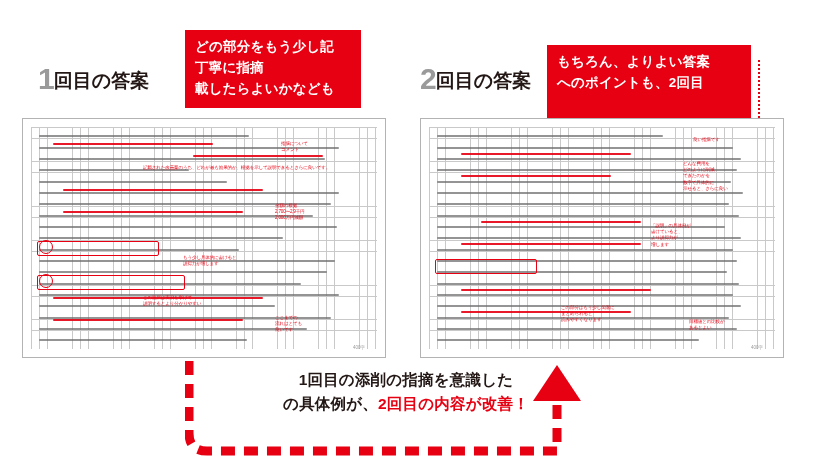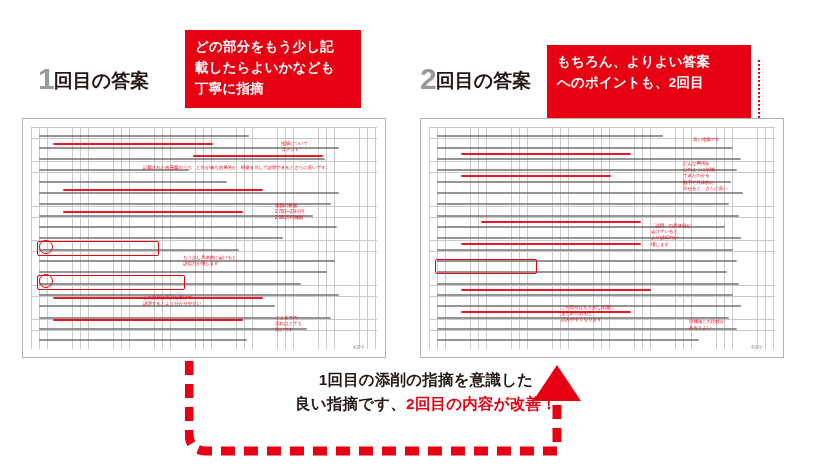--- a/index.html
+++ b/index.html
@@ -77,21 +77,21 @@
   }
   .rbracket-l{position:absolute;border:1.8px solid #e60012;border-right:none;}
   .rcircle{position:absolute;border:1.5px solid #e60012;border-radius:50%;}
 
   
   #bracket-left{left:368px;top:150px;width:10px;height:36px;}
   #bracket-right{left:690px;top:215px;width:10px;height:34px;}
 
   
   .caption{
-    position:absolute;left:216px;top:368px;width:420px;
+    position:absolute;left:196px;top:368px;width:420px;
     text-align:center;font-size:15.5px;font-weight:bold;line-height:1.55;
     color:#231815;letter-spacing:0.2px;
   }
   .caption .hl{color:#e60012;}
 
   
   #arrow-svg{position:absolute;left:185px;top:355px;}
 
   
   .pagenum{position:absolute;font-size:4.5px;color:#9a9a9a;}
@@ -103,22 +103,22 @@
 
   <div class="heading" id="heading-1">
     <span class="num">1</span><span class="txt">回目の答案</span>
   </div>
   <div class="heading" id="heading-2">
     <span class="num">2</span><span class="txt">回目の答案</span>
   </div>
 
   <div class="callout" id="callout-left">
     <span class="line">どの部分をもう少し記</span>
+    <span class="line">丁寧に指摘</span>
     <span class="line">載したらよいかなども</span>
-    <span class="line">丁寧に指摘</span>
   </div>
 
   <div class="callout" id="callout-right">
     <span class="line">もちろん、よりよい答案</span>
     <span class="line">へのポイントも、2回目</span>
   </div>
   <div class="dotline-v" id="cal-r-dot-v"></div>
   <div class="dotline" id="cal-r-dot-h"></div>
 
   <div class="rbracket-l" id="bracket-left"></div>
@@ -219,21 +219,21 @@
 まとめられると
 読みやすくなります</div>
     <div class="rtext" style="left:268px;top:200px;width:90px;">目標値との比較が
 あるとよい</div>
     <div class="pagenum" style="left:330px;top:226px;">400字</div>
   </div>
 
   <div class="caption">
     <div>1回目の添削の指摘を意識した</div>
     <div>
-      <span>良い指摘です、</span><span class="hl">2回目の内容が改善！</span>
+      <span>の具体例が、</span><span class="hl">2回目の内容が改善！</span>
     </div>
   </div>
 
   <svg id="arrow-svg" width="460" height="105" viewBox="0 0 460 105">
     <g fill="none" stroke="#e60012" stroke-width="9" stroke-linecap="butt" stroke-dasharray="14 9">
       <path d="M4,6 L4,78 Q4,96 22,96 L372,96 L372,42"></path>
     </g>
     <polygon points="372,10 396,46 348,46" fill="#e60012"></polygon>
   </svg>
 

